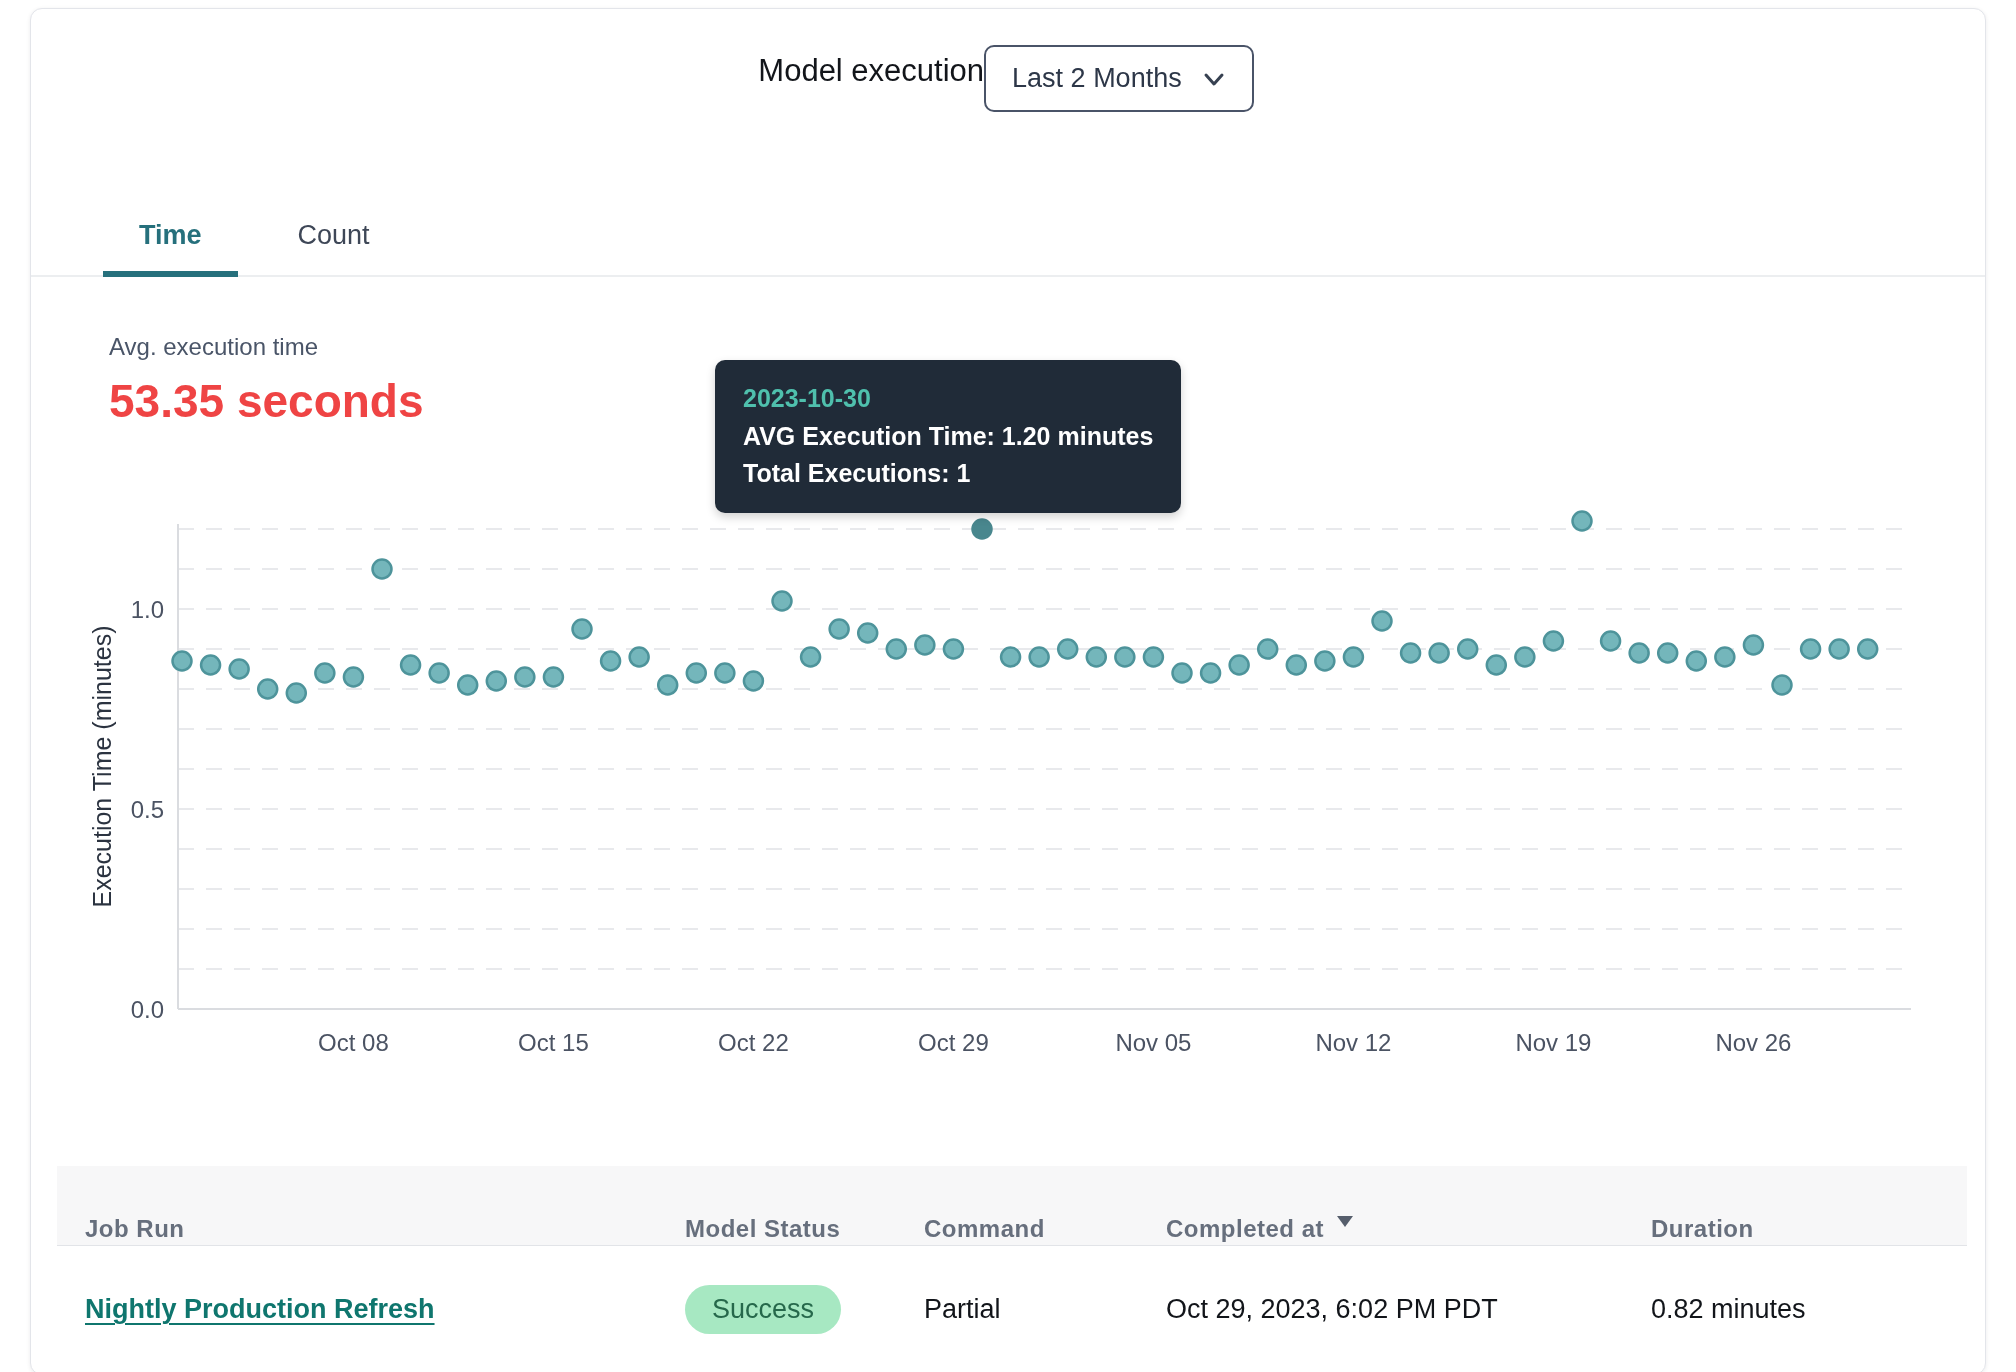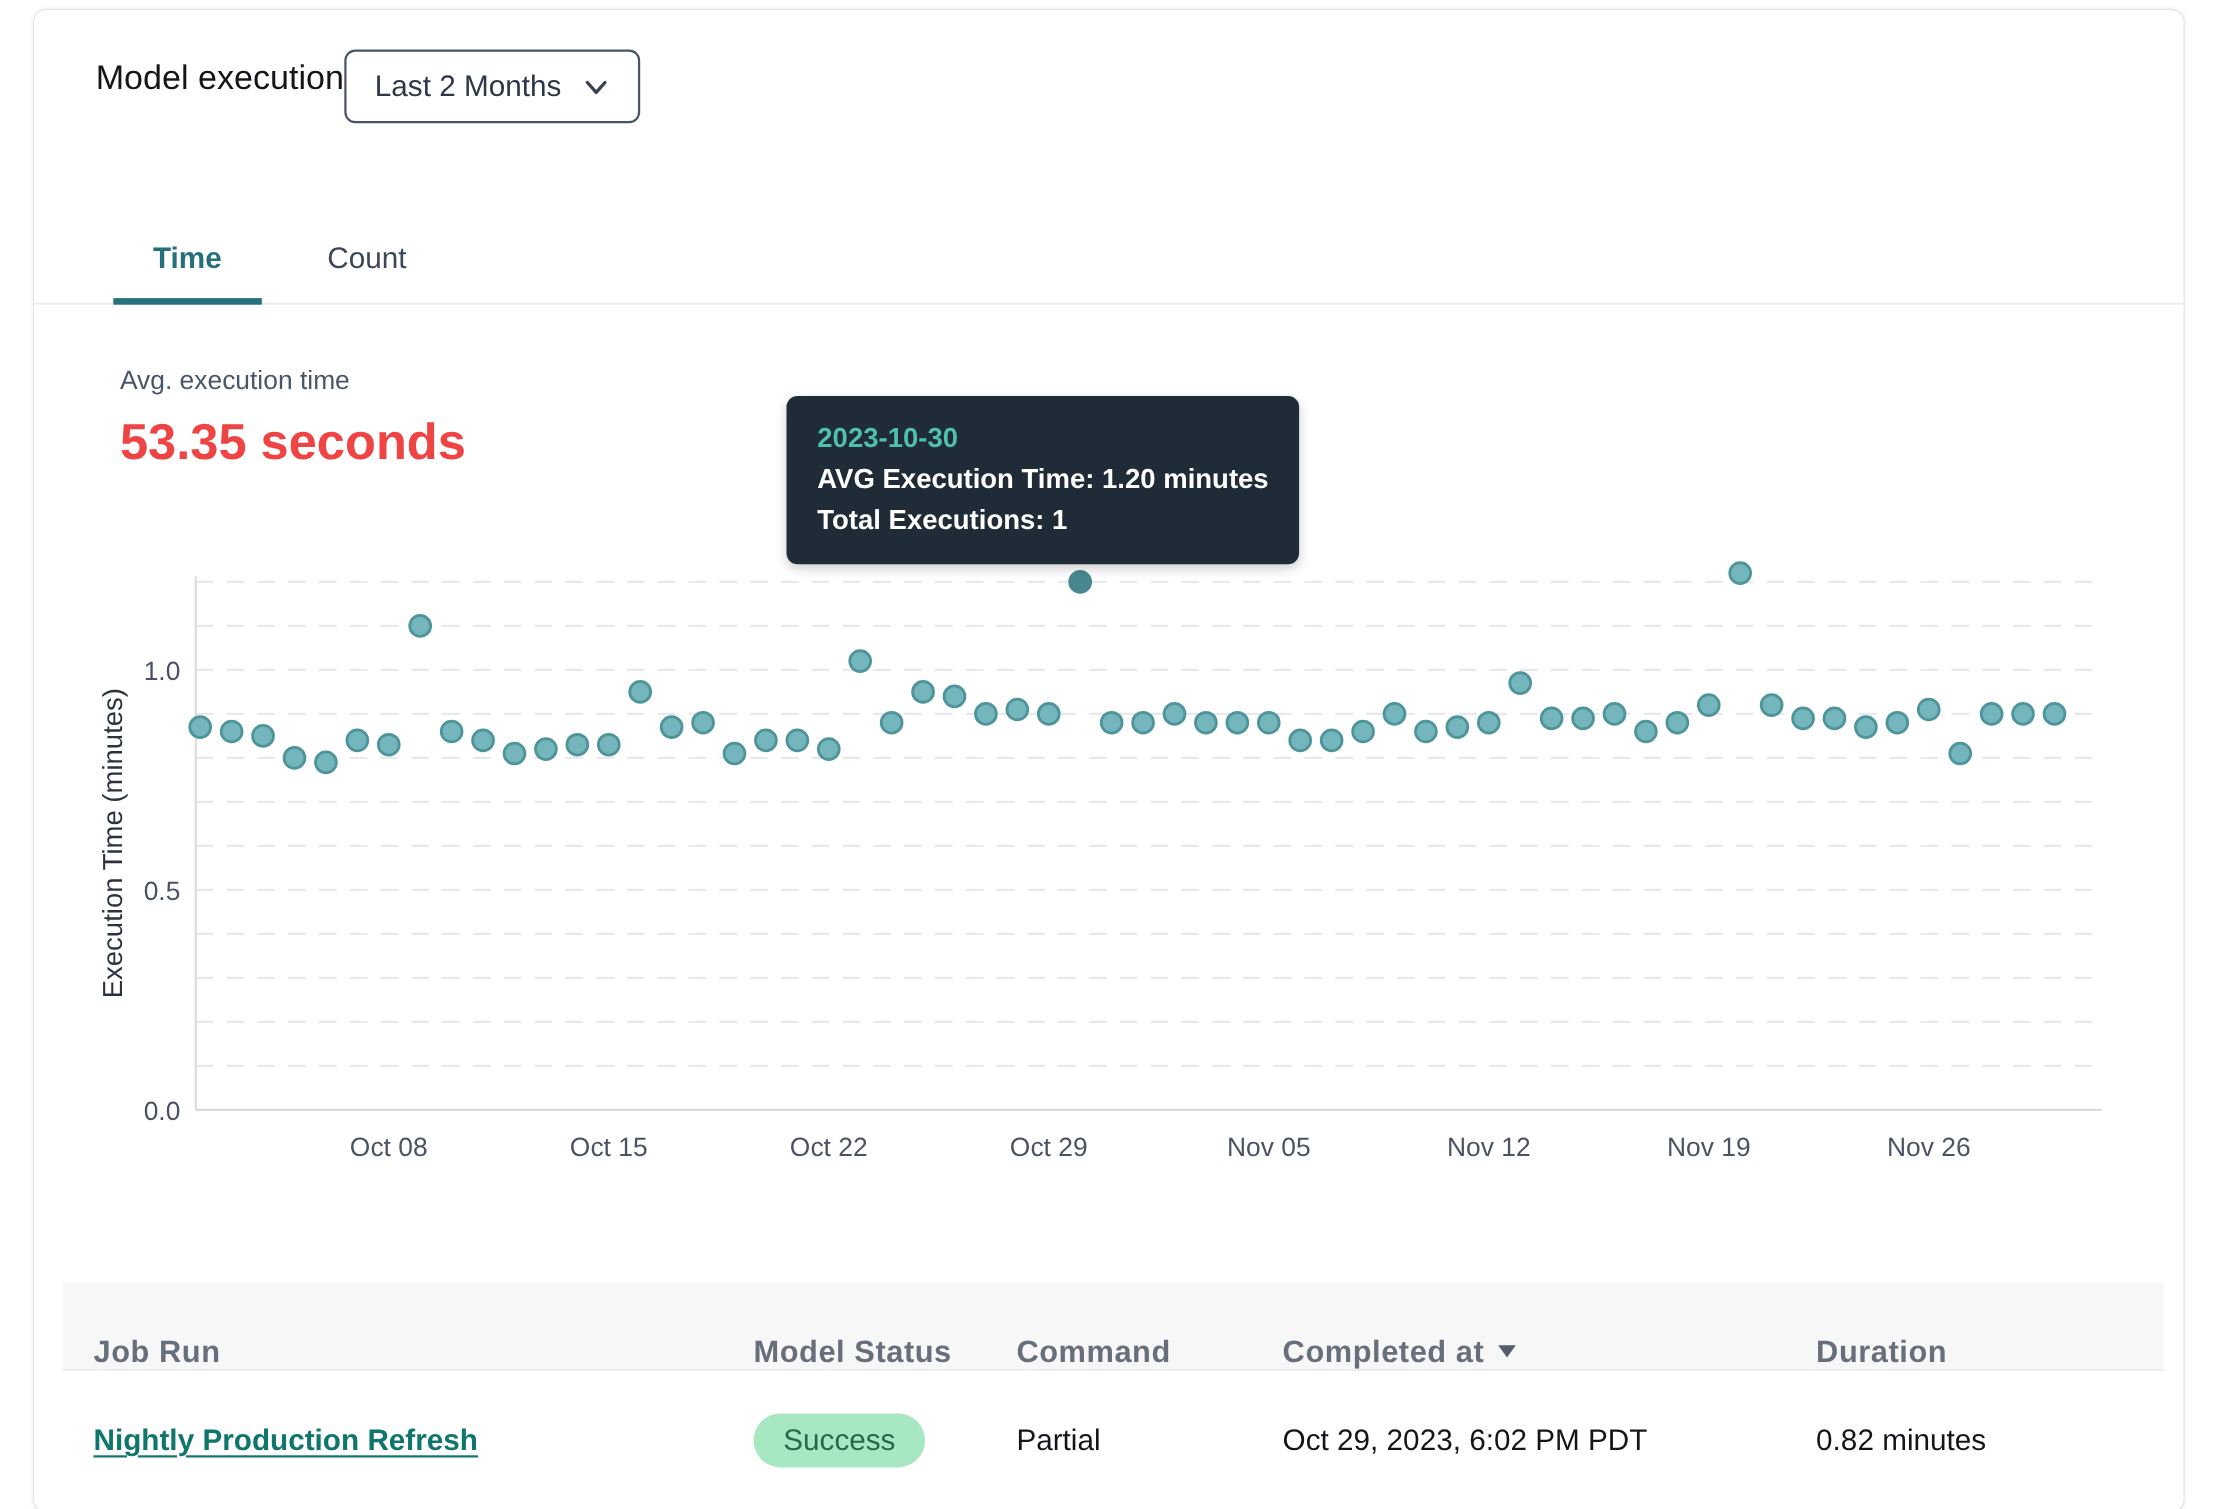--- a/index.html
+++ b/index.html
@@ -3,21 +3,21 @@
 <meta charset="utf-8">
 <style>
   * { margin:0; padding:0; box-sizing:border-box; }
   html,body { width:2016px; height:1372px; background:#ffffff;
     font-family:"Liberation Sans", sans-serif; color:#12151a; }
   .card { position:relative; margin:8px 30px 20px 30px; background:#fff;
     border:1px solid #e3e5ea; border-radius:12px;
     box-shadow:0 1px 4px rgba(20,24,40,.08); min-height:1342px; }
 
   
-  .card-header { display:flex; justify-content:flex-start; align-items:flex-start;
+  .card-header { display:flex; justify-content:center; align-items:flex-start;
     padding:36px 60px 0 56px; }
   .title { font-size:31px; font-weight:500; color:#12151a; padding-top:8px; }
   .range-select { display:flex; align-items:center; gap:20px; background:#fff;
     border:2px solid #4a5468; border-radius:10px; padding:16px 26px;
     font-family:inherit; font-size:27px; color:#2d3748; cursor:pointer; }
 
   
   .tabs { display:flex; gap:24px; padding-left:72px; margin-top:60px;
     border-bottom:2px solid #eceef0; }
   .tab { padding:0 36px 24px 36px; font-size:27px; color:#3e4757; font-weight:500;
@@ -39,22 +39,22 @@
   #tooltip { position:absolute; background:#202b38; border-radius:10px;
     padding:20px 28px; white-space:nowrap; font-size:25px; line-height:1.5;
     color:#ffffff; font-weight:600; box-shadow:0 4px 10px rgba(0,0,0,.18); }
   .tip-date { color:#4fc0ad; }
 
   
   .table { margin:92px 18px 0 26px; }
   .thead, .trow { display:grid; grid-template-columns:600px 239px 242px 485px auto;
     align-items:center; padding-left:28px; }
   .thead { background:#f7f7f8; height:80px; border-bottom:1px solid #e2e4e8; }
-  .th { font-size:28px; font-weight:700; color:#676f7d; letter-spacing:.5px;
-    display:flex; align-items:center; gap:12px;margin-top:47px; }
+  .th { font-size:24px; font-weight:700; color:#676f7d; letter-spacing:.5px;
+    display:flex; gap:12px;margin-top:47px; }
   .trow { height:128px; border-bottom:1px solid #e5e7eb; }
   .td { font-size:27px; color:#12151a; }
   .job-link { color:#0f766e; font-weight:700; text-decoration:underline;
     text-decoration-thickness:2px; text-underline-offset:5px; cursor:pointer; }
   .badge { display:inline-block; background:#a7e8c2; color:#26684b;
     border-radius:26px; padding:9px 27px; font-size:27px; }
 </style>
 </head>
 <body>
 

